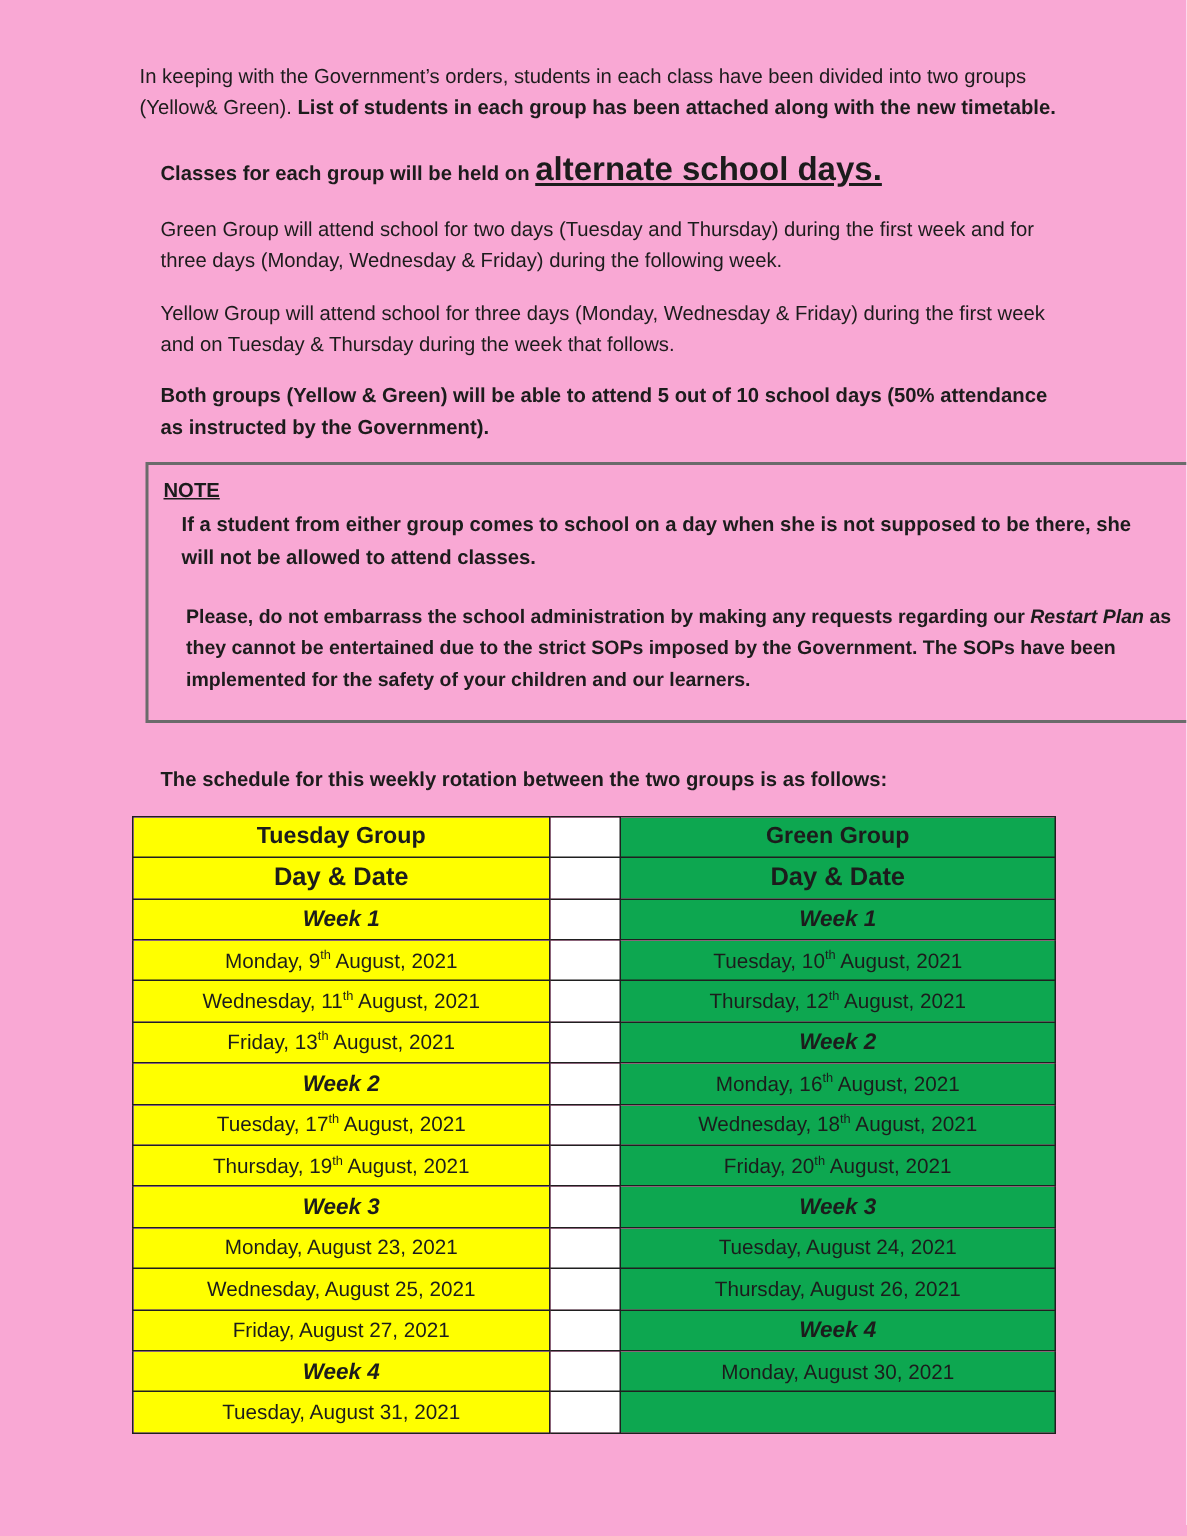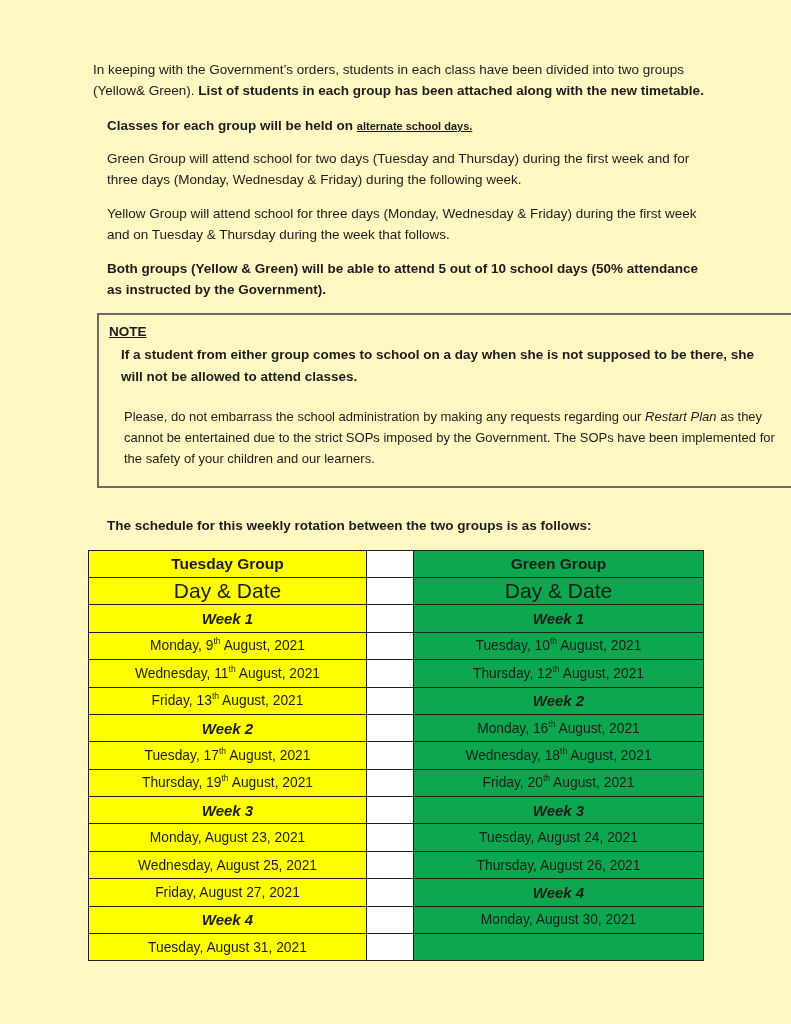--- a/index.html
+++ b/index.html
@@ -1,62 +1,62 @@
 <!DOCTYPE html>
 <html style="--yellow-bg: #FFFF00; --green-bg: #0DA750;"><head>
 <meta charset="utf-8">
 <style>
   html,body { margin:0; padding:0; background:#ffffff; }
   .page {
     position:relative;
     width:791px; height:1024px;
     box-sizing:border-box;
-    padding:59px 86px 0 88px;
+    padding:40px 86px 0 88px;
     font-family:"Liberation Sans", sans-serif;
     font-size:13.5px;
     color:#1c1c1c;
-    background:#fef9c3;
+    background:#f9a8d4;
     overflow:hidden;
   }
   p { margin:0; line-height:1.56; }
   .intro        { margin:0 0 12px 5px; }
   .classes-line { margin:14px 0 12px 19px; font-weight:bold; }
-  .alt-days     { font-size:11px; text-decoration:underline; }
+  .alt-days     { font-size:22px; text-decoration:underline; }
   .body-para    { margin:0 0 13px 19px; }
   .bold         { font-weight:bold; }
   .note-box {
     box-sizing:border-box;
     width:702px;
     margin:11px 0 0 9px;
     border:2px solid #6b6b6b;
     padding:9px 16px 16px 10px;
   }
   .note-title   { display:inline-block; font-weight:bold; text-decoration:underline; margin-bottom:5px; }
   .note-body    { font-weight:bold; line-height:1.62; margin:0 12px 19px; }
-  .note-warning { font-weight:normal; line-height:1.6; font-size:13px; margin:0 0 0 15px; }
+  .note-warning { font-weight:bold; line-height:1.6; font-size:13px; margin:0 0 0 15px; }
   .schedule-line { margin:27px 0 14px 19px; font-weight:bold; }
   table.schedule {
     border-collapse:collapse;
     table-layout:fixed;
     width:614px;
   }
   table.schedule td {
     height:26.4px;
     text-align:center;
     vertical-align:middle;
     border:1px solid #1f1f1f;
     padding:0;
     overflow:hidden;
     white-space:nowrap;
   }
   td.col-yellow { background:var(--yellow-bg); width:277px; }
   td.col-gap    { background:#ffffff;          width:46px;  }
   td.col-green  { background:var(--green-bg);  width:289px; }
   td.header  { font-weight:bold; font-size:15.5px; }
-  td.header2 { font-weight:normal; font-size:21px;margin-top:45px; }
+  td.header2 { font-weight:bold; font-size:17px;margin-top:45px; }
   td.week    { font-weight:bold; font-style:italic; font-size:15px; }
   td.date    { font-size:13.8px;margin-left:12px; }
   td sup     { font-size:0.62em; line-height:0; }
 </style>
 </head>
 <body>
 
 <div class="page">
 
   <p class="intro"><span>In keeping with the Government’s orders, students in each class have been divided into two groups (Yellow&amp; Green). </span><span class="bold">List of students in each group has been attached along with the new timetable.</span></p>

